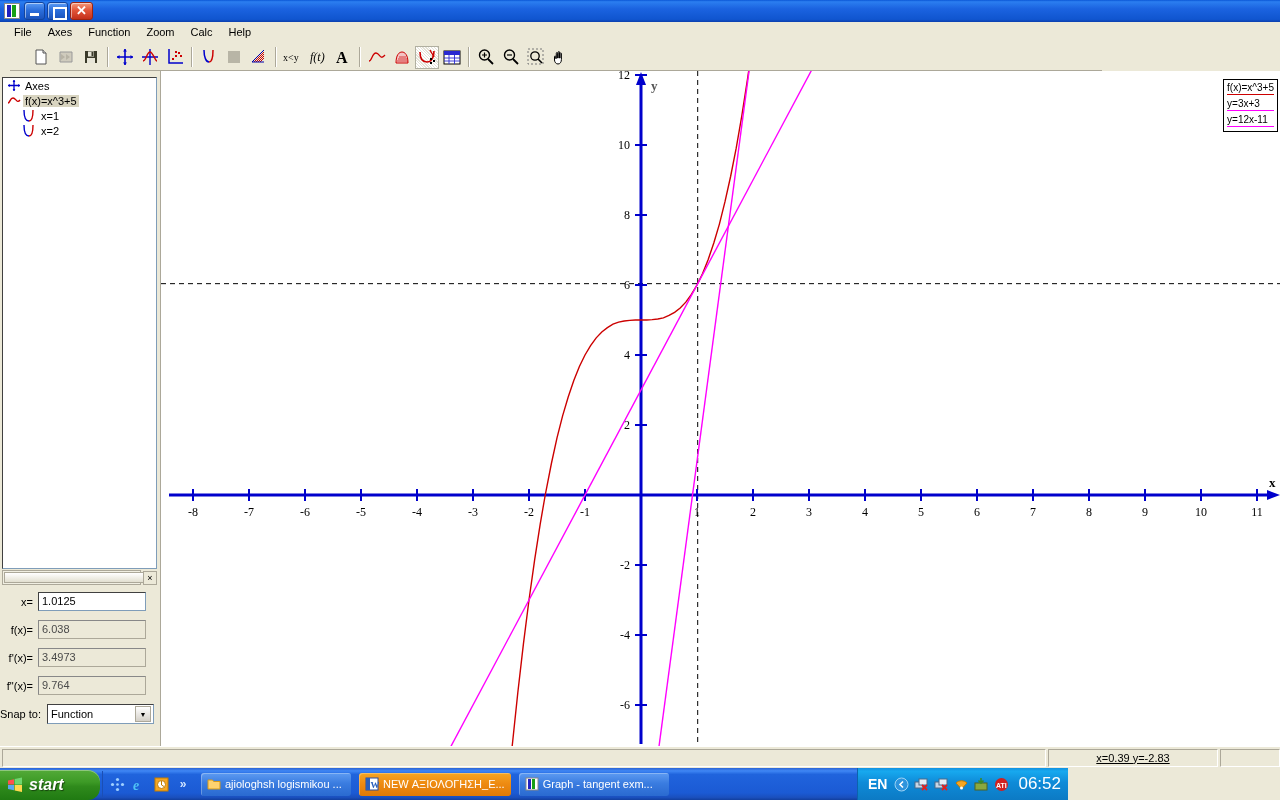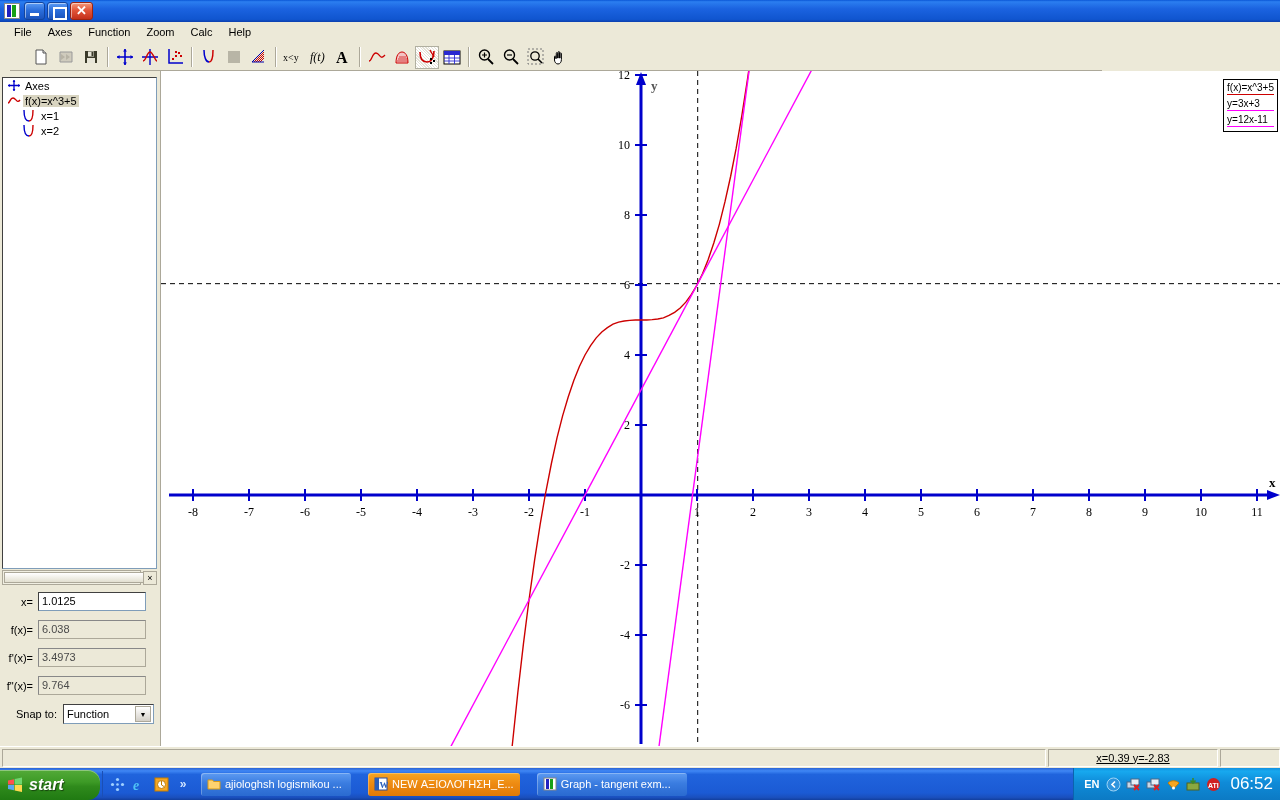--- a/index.html
+++ b/index.html
@@ -99,21 +99,21 @@
   .evalrow{display:flex;align-items:center;margin:0 0 9px 0;}
   .evallbl{width:38px;text-align:right;padding-right:5px;font-size:11px;}
   .evalfield{
     flex:1 1 auto;height:19px;background:#fff;border:1px solid #7f9db9;
     border-top-color:#404040;border-left-color:#404040;
     font-size:11px;line-height:17px;padding-left:3px;margin-right:14px;color:#000;
   }
   .evalfield.ro{background:#ece9d8;color:#4a4a4a;border-color:#aca899;
     border-top-color:#888;border-left-color:#888;}
   .snaprow{display:flex;align-items:center;margin-top:3px;}
-  .snaplbl{padding-left:16px;padding-right:6px;font-size:11px;}
+  .snaplbl{padding-left:0;padding-right:6px;font-size:11px;}
   .snapsel{
     flex:1 1 auto;height:20px;background:#fff;border:1px solid #7f9db9;
     border-top-color:#404040;border-left-color:#404040;margin-right:6px;
     display:flex;align-items:center;justify-content:space-between;font-size:11px;padding-left:3px;
   }
   .snapsel .arrowbtn{
     width:16px;height:16px;margin-right:2px;background:linear-gradient(to bottom,#fff,#d4d0c8);
     border:1px solid #aca899;display:flex;align-items:center;justify-content:center;font-size:7px;
   }
 
@@ -140,58 +140,58 @@
     height:18px;margin:1px 0 1px 2px;border:1px solid #aca899;
     border-right-color:#fff;border-bottom-color:#fff;
     display:flex;align-items:center;padding:0 6px;font-size:11px;
   }
   #st-main{flex:1 1 auto;}
   #st-coord{width:170px;justify-content:center;}
   #st-extra{width:60px;margin-right:2px;}
 
   
   #taskbar{
-    position:absolute;left:0;top:768px;width:1280px;height:32px;
+    position:absolute;left:0;top:768px;width:1068px;height:32px;
     background:linear-gradient(to bottom,#2b63d4 0%,#3f87f5 9%,#2064dd 20%,#1b5ad4 78%,#1a4fbd 92%,#123f9e 100%);
     display:flex;align-items:center;
   }
   #startbtn{
     width:100px;height:30px;margin-top:1px;
     background:linear-gradient(to bottom,#53aa38 0%,#3d9a26 40%,#2f8a1c 55%,#207a12 100%);
     border-radius:0 12px 12px 0;display:flex;align-items:center;padding-left:6px;gap:5px;
     box-shadow:inset 0 1px 0 rgba(255,255,255,.35);
   }
   #startbtn .flag{width:18px;height:18px;position:relative;}
   #startbtn .sl{
     color:#fff;font-size:16px;font-style:italic;font-weight:bold;
     text-shadow:1px 1px 1px rgba(0,0,0,.5);font-family:"Liberation Sans",sans-serif;
   }
   #quicklaunch{
     display:flex;align-items:center;gap:6px;padding:0 6px;height:26px;
     border-left:1px solid #1b4fb5;margin-left:2px;
   }
   .qlicon{width:16px;height:16px;display:flex;align-items:center;justify-content:center;}
-  #tasks{display:flex;align-items:center;gap:17px;padding-left:4px;flex:1 1 auto;}
+  #tasks{display:flex;align-items:center;gap:8px;padding-left:4px;flex:1 1 auto;}
   .taskbtn{
     height:23px;min-width:150px;max-width:170px;border-radius:3px;display:flex;align-items:center;
     gap:4px;padding:0 6px;color:#fff;font-size:11px;overflow:hidden;white-space:nowrap;
     background:linear-gradient(to bottom,#5d9bf2,#3a7ce0 45%,#2a6ad0);
     box-shadow:inset 1px 1px 0 rgba(255,255,255,.28);
   }
   .taskbtn.active{
     background:linear-gradient(to bottom,#f5a623,#ee8b12 45%,#e07a06);
   }
   .taskbtn .ti{width:14px;height:14px;flex:0 0 auto;}
   .taskbtn .tl{overflow:hidden;text-overflow:ellipsis;}
   #tray{
     display:flex;align-items:center;gap:5px;height:32px;padding:0 7px 0 10px;
     background:linear-gradient(to bottom,#1290e0 0%,#17a9ef 10%,#0f8bd8 45%,#0c7ac4 100%);
     border-left:1px solid #0b63ae;
   }
-  #tray .lang{color:#fff;font-size:11px;font-weight:bold;margin-right:2px;}
+  #tray .lang{color:#fff;font-size:14px;font-weight:bold;margin-right:2px;}
   #tray .tico{width:15px;height:15px;}
   #clock{color:#fff;font-size:17px;margin-left:4px;}
 </style>
 </head>
 <body>
 
 <div id="titlebar">
   <div class="tbicon"></div>
   <div class="winbtns">
     <div class="winbtn min">

